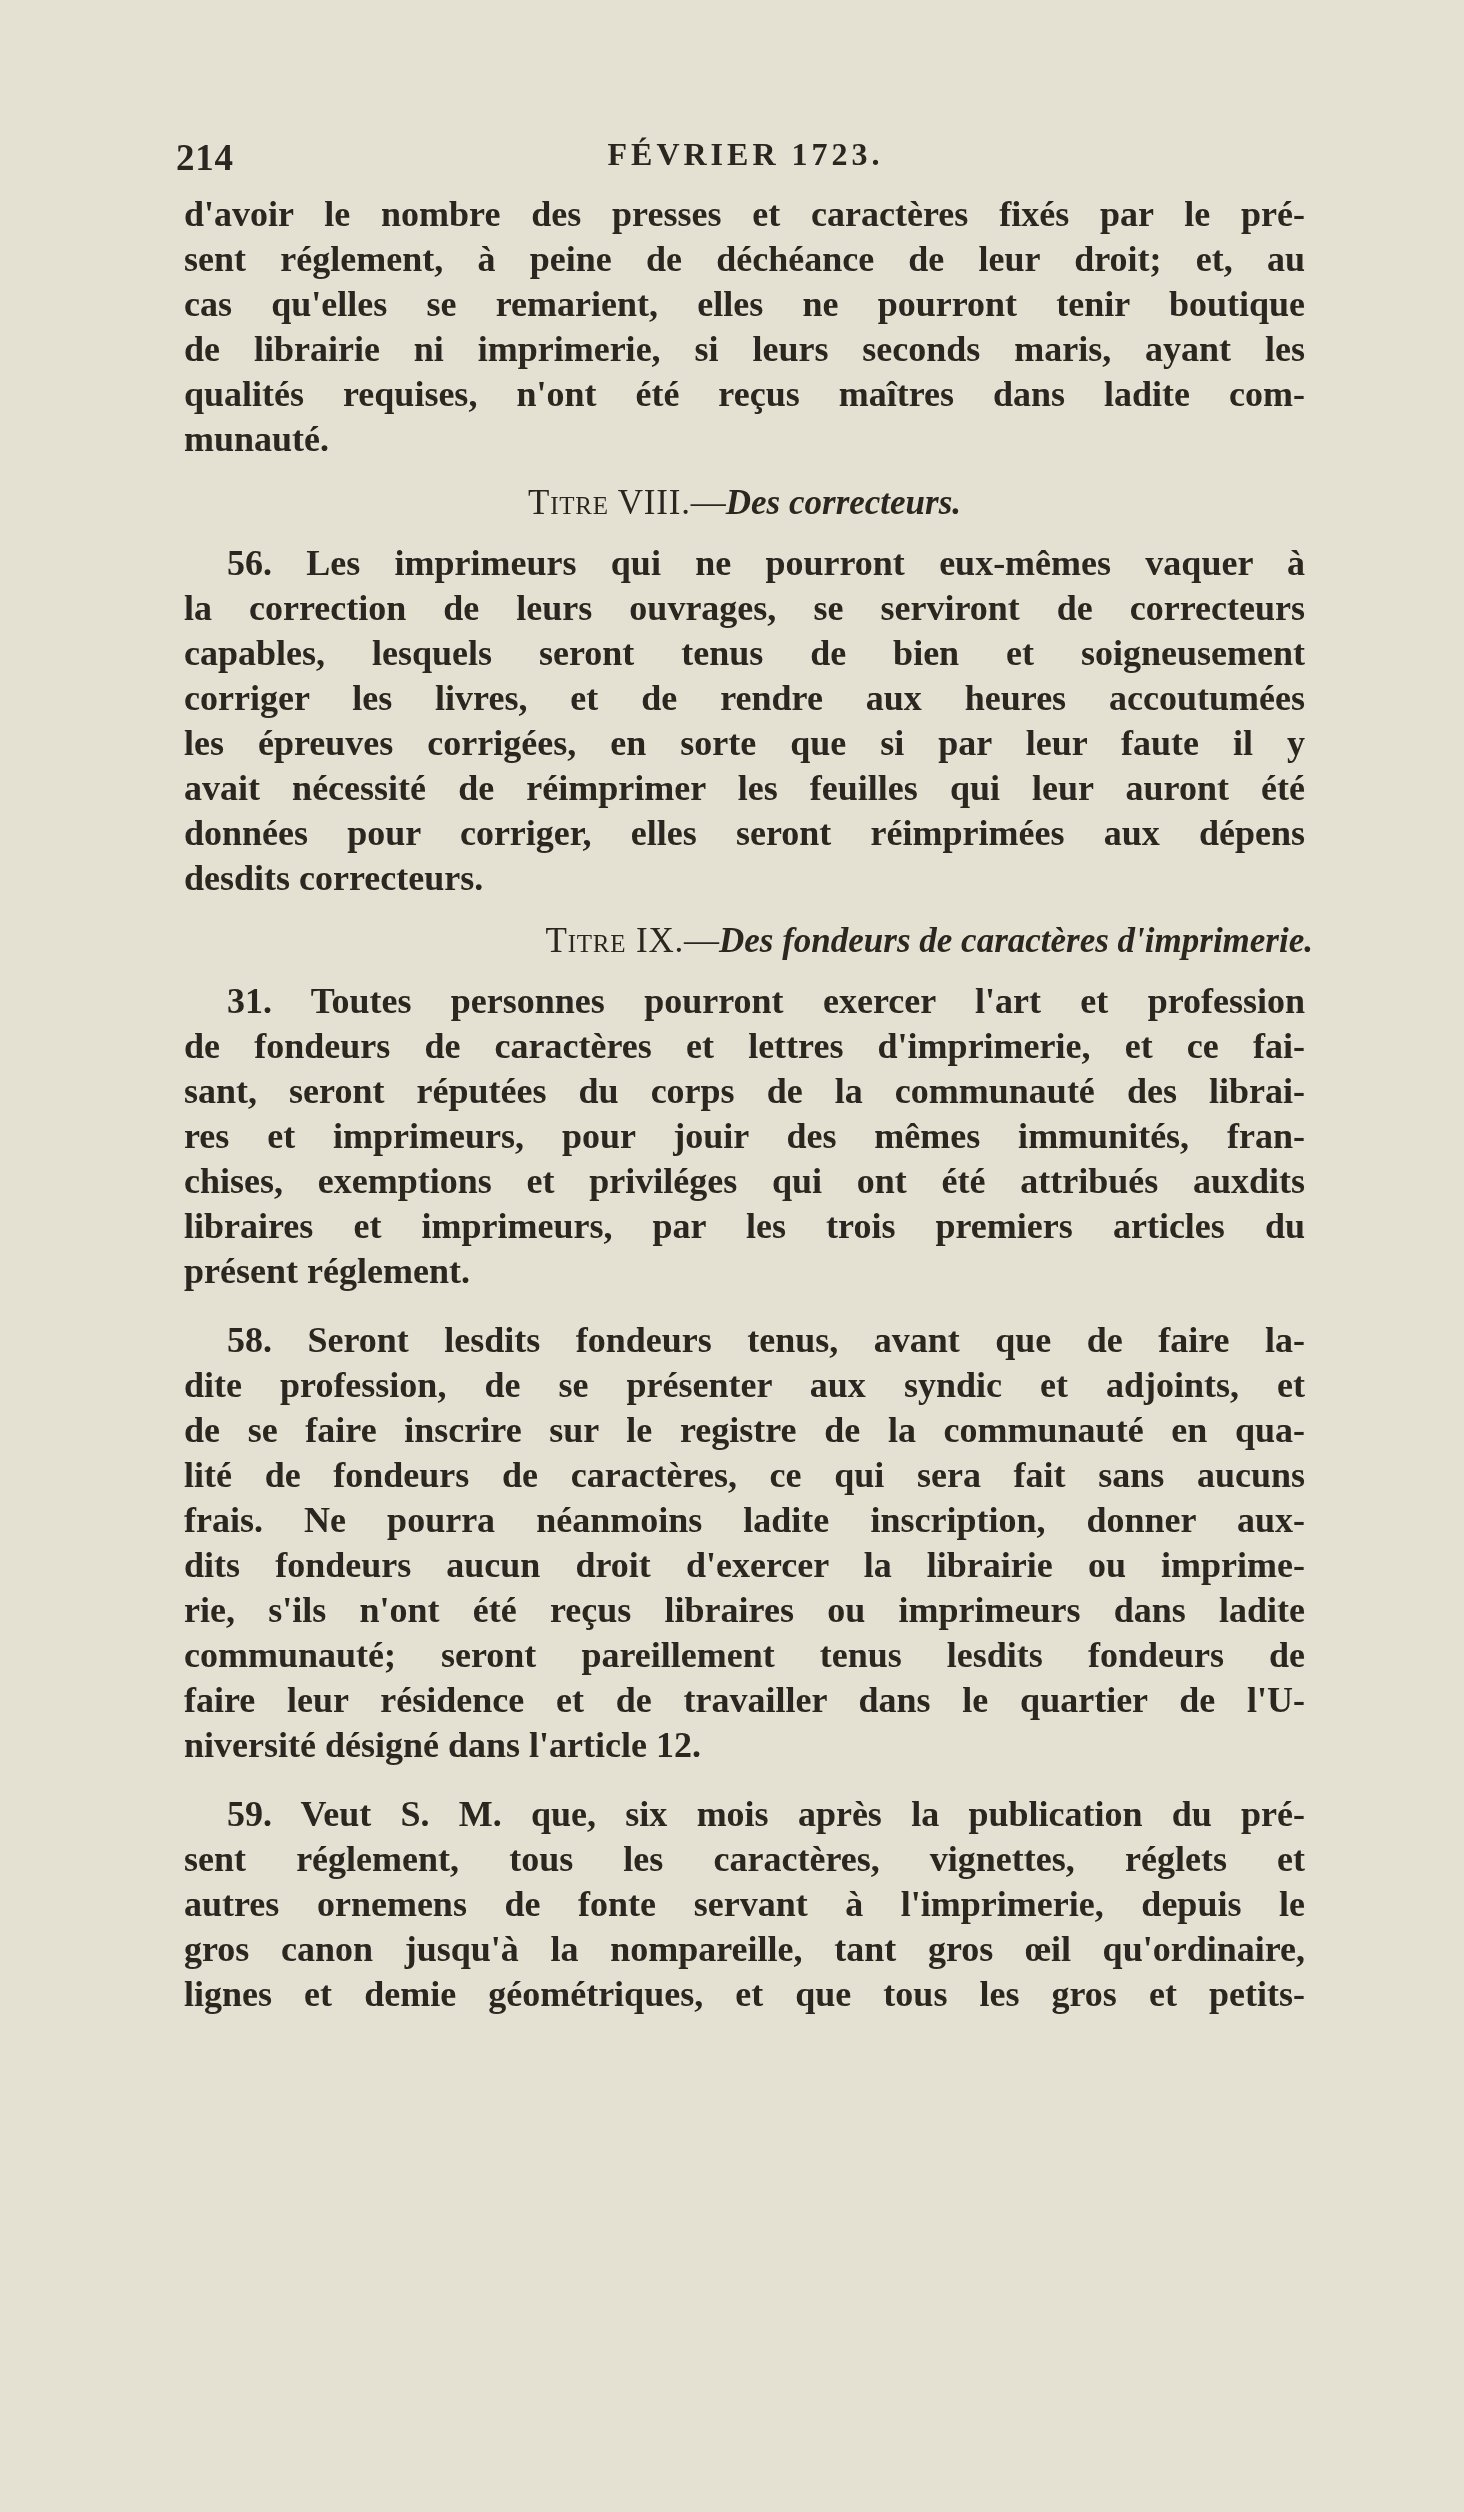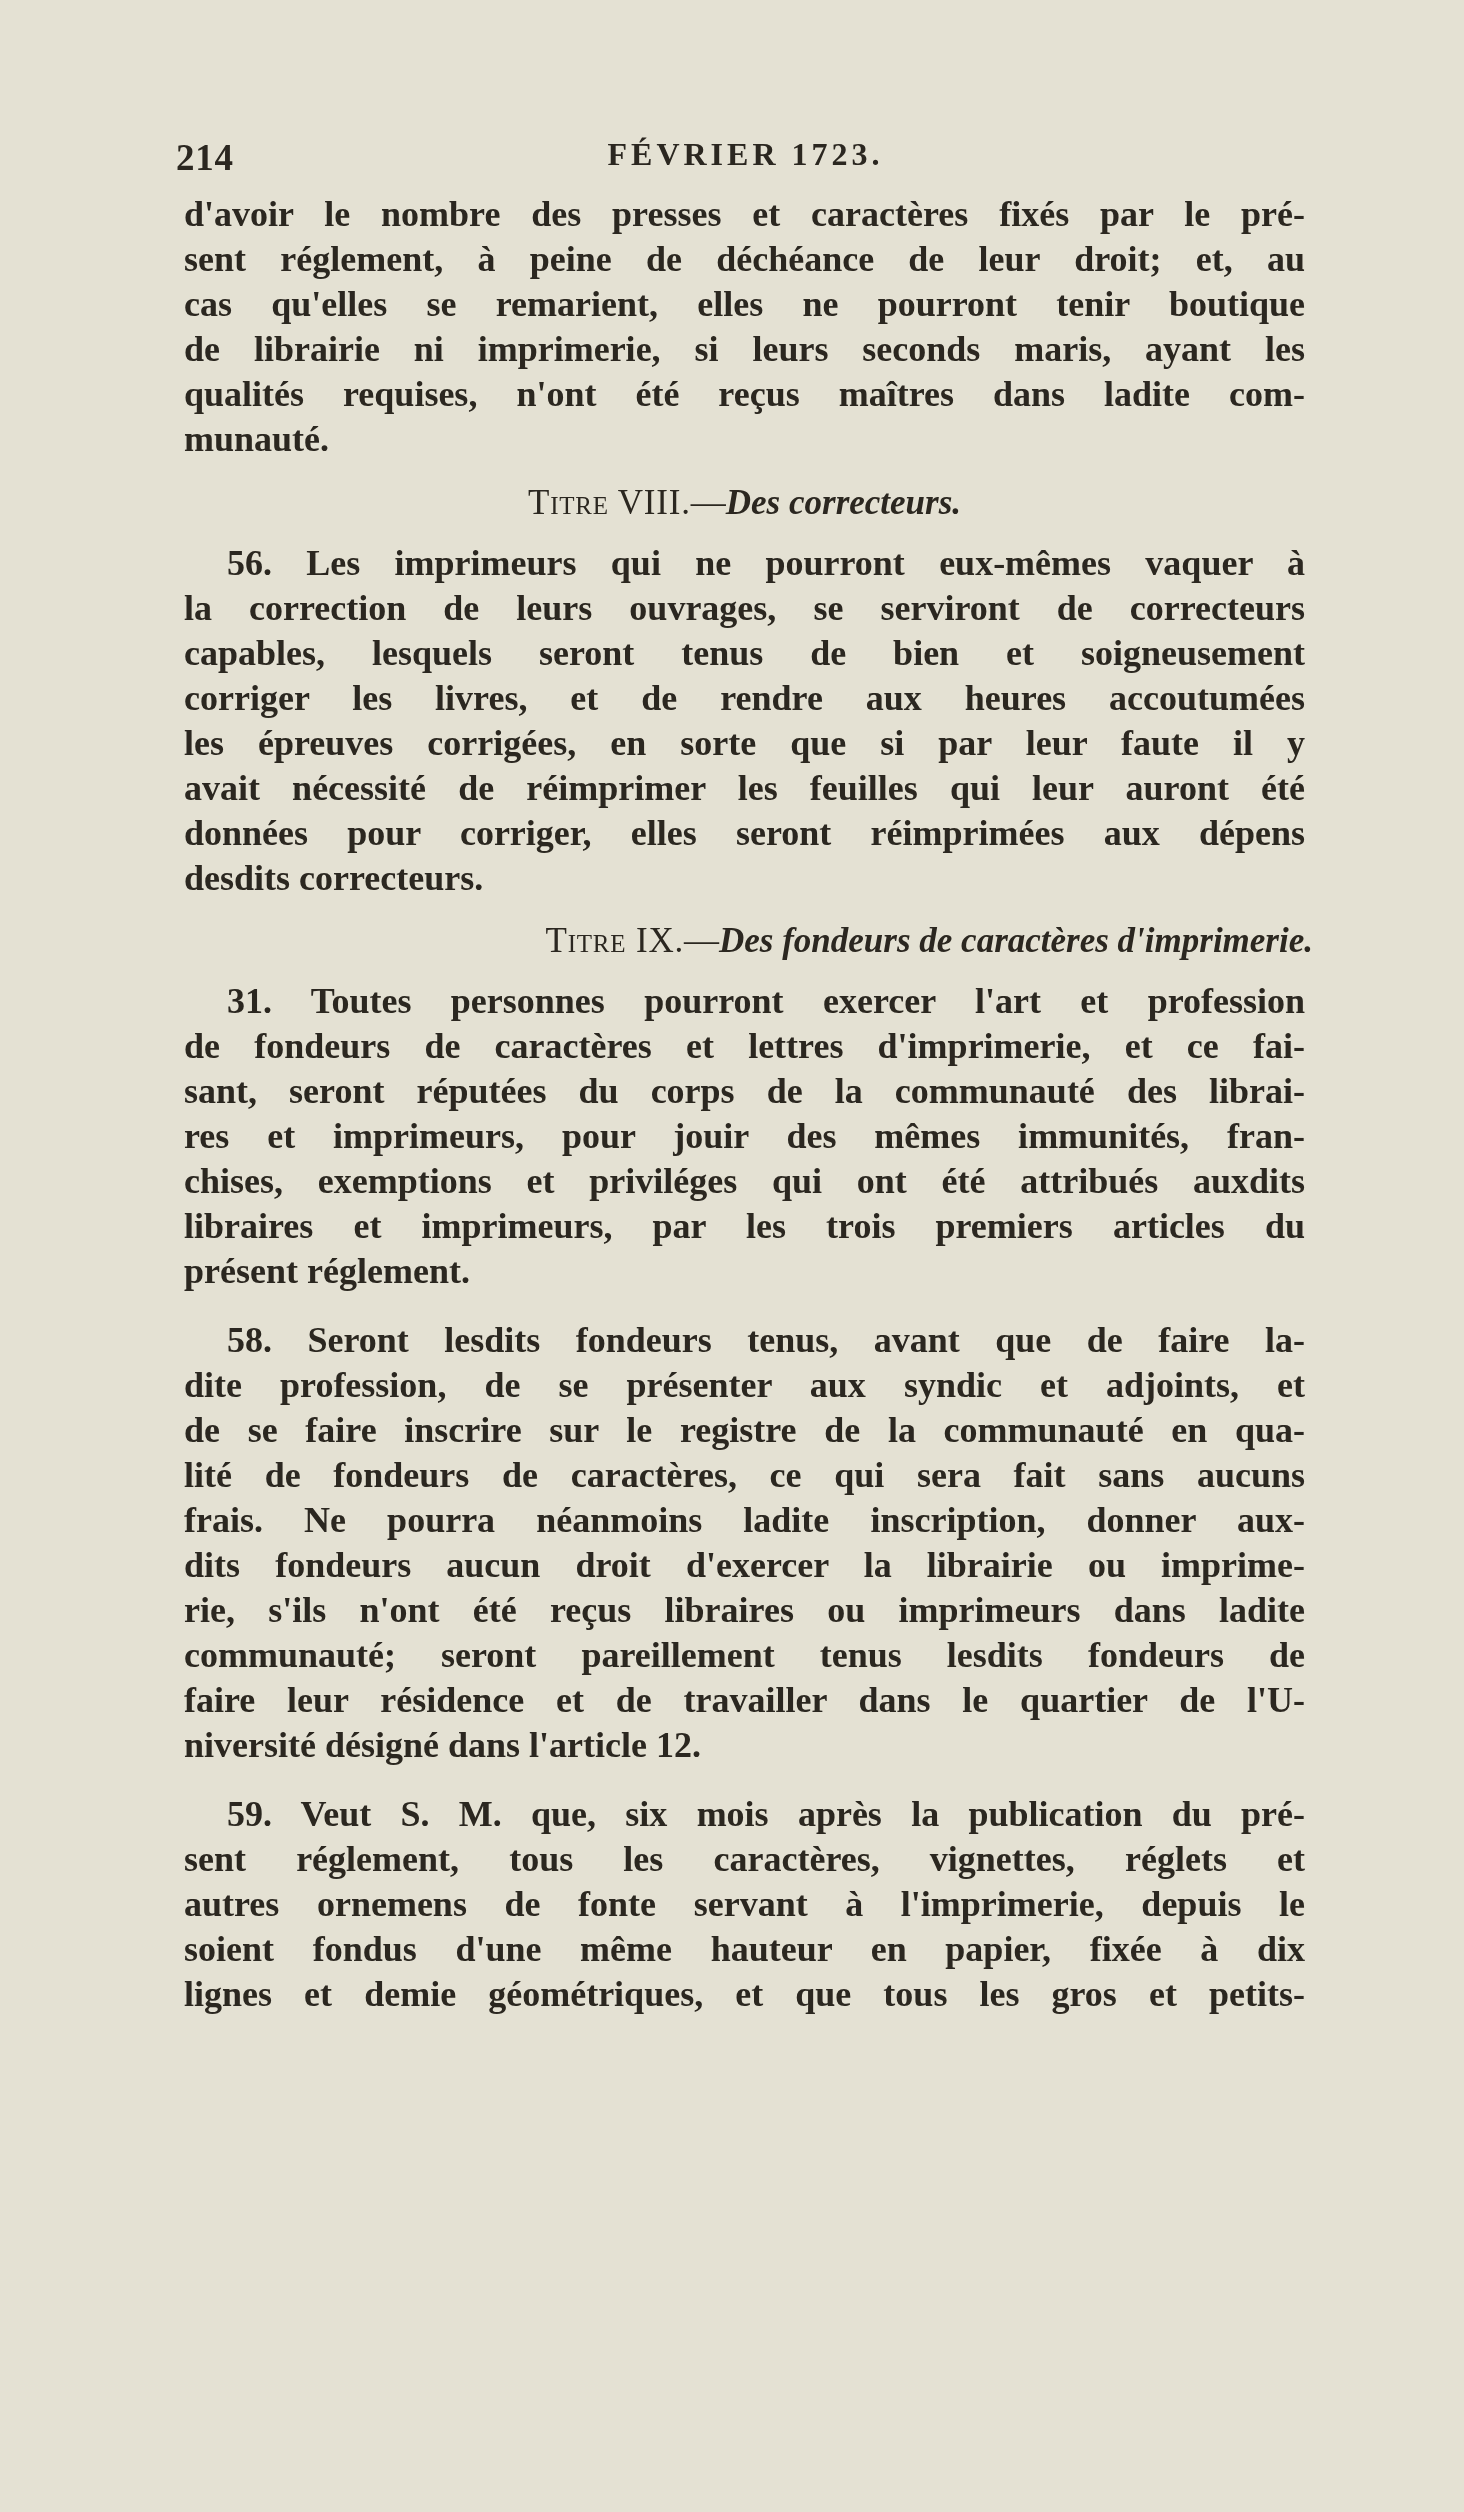--- a/index.html
+++ b/index.html
@@ -147,18 +147,18 @@
       <span class="line">rie, s'ils n'ont été reçus libraires ou imprimeurs dans ladite</span>
       <span class="line">communauté; seront pareillement tenus lesdits fondeurs de</span>
       <span class="line">faire leur résidence et de travailler dans le quartier de l'U-</span>
       <span class="line last">niversité désigné dans l'article 12.</span>
     </p>
   <div class="gap-small"></div>
   <p class="para indent">
       <span class="line">59. Veut S. M. que, six mois après la publication du pré-</span>
       <span class="line">sent réglement, tous les caractères, vignettes, réglets et</span>
       <span class="line">autres ornemens de fonte servant à l'imprimerie, depuis le</span>
-      <span class="line">soient fondus d'une même hauteur en papier, fixée à dix</span>
+      <span class="line">gros canon jusqu'à la nompareille, tant gros œil qu'ordinaire,</span>
       <span class="line">lignes et demie géométriques, et que tous les gros et petits-</span>
     </p>
 
 </div>
 
 
 </body></html>

